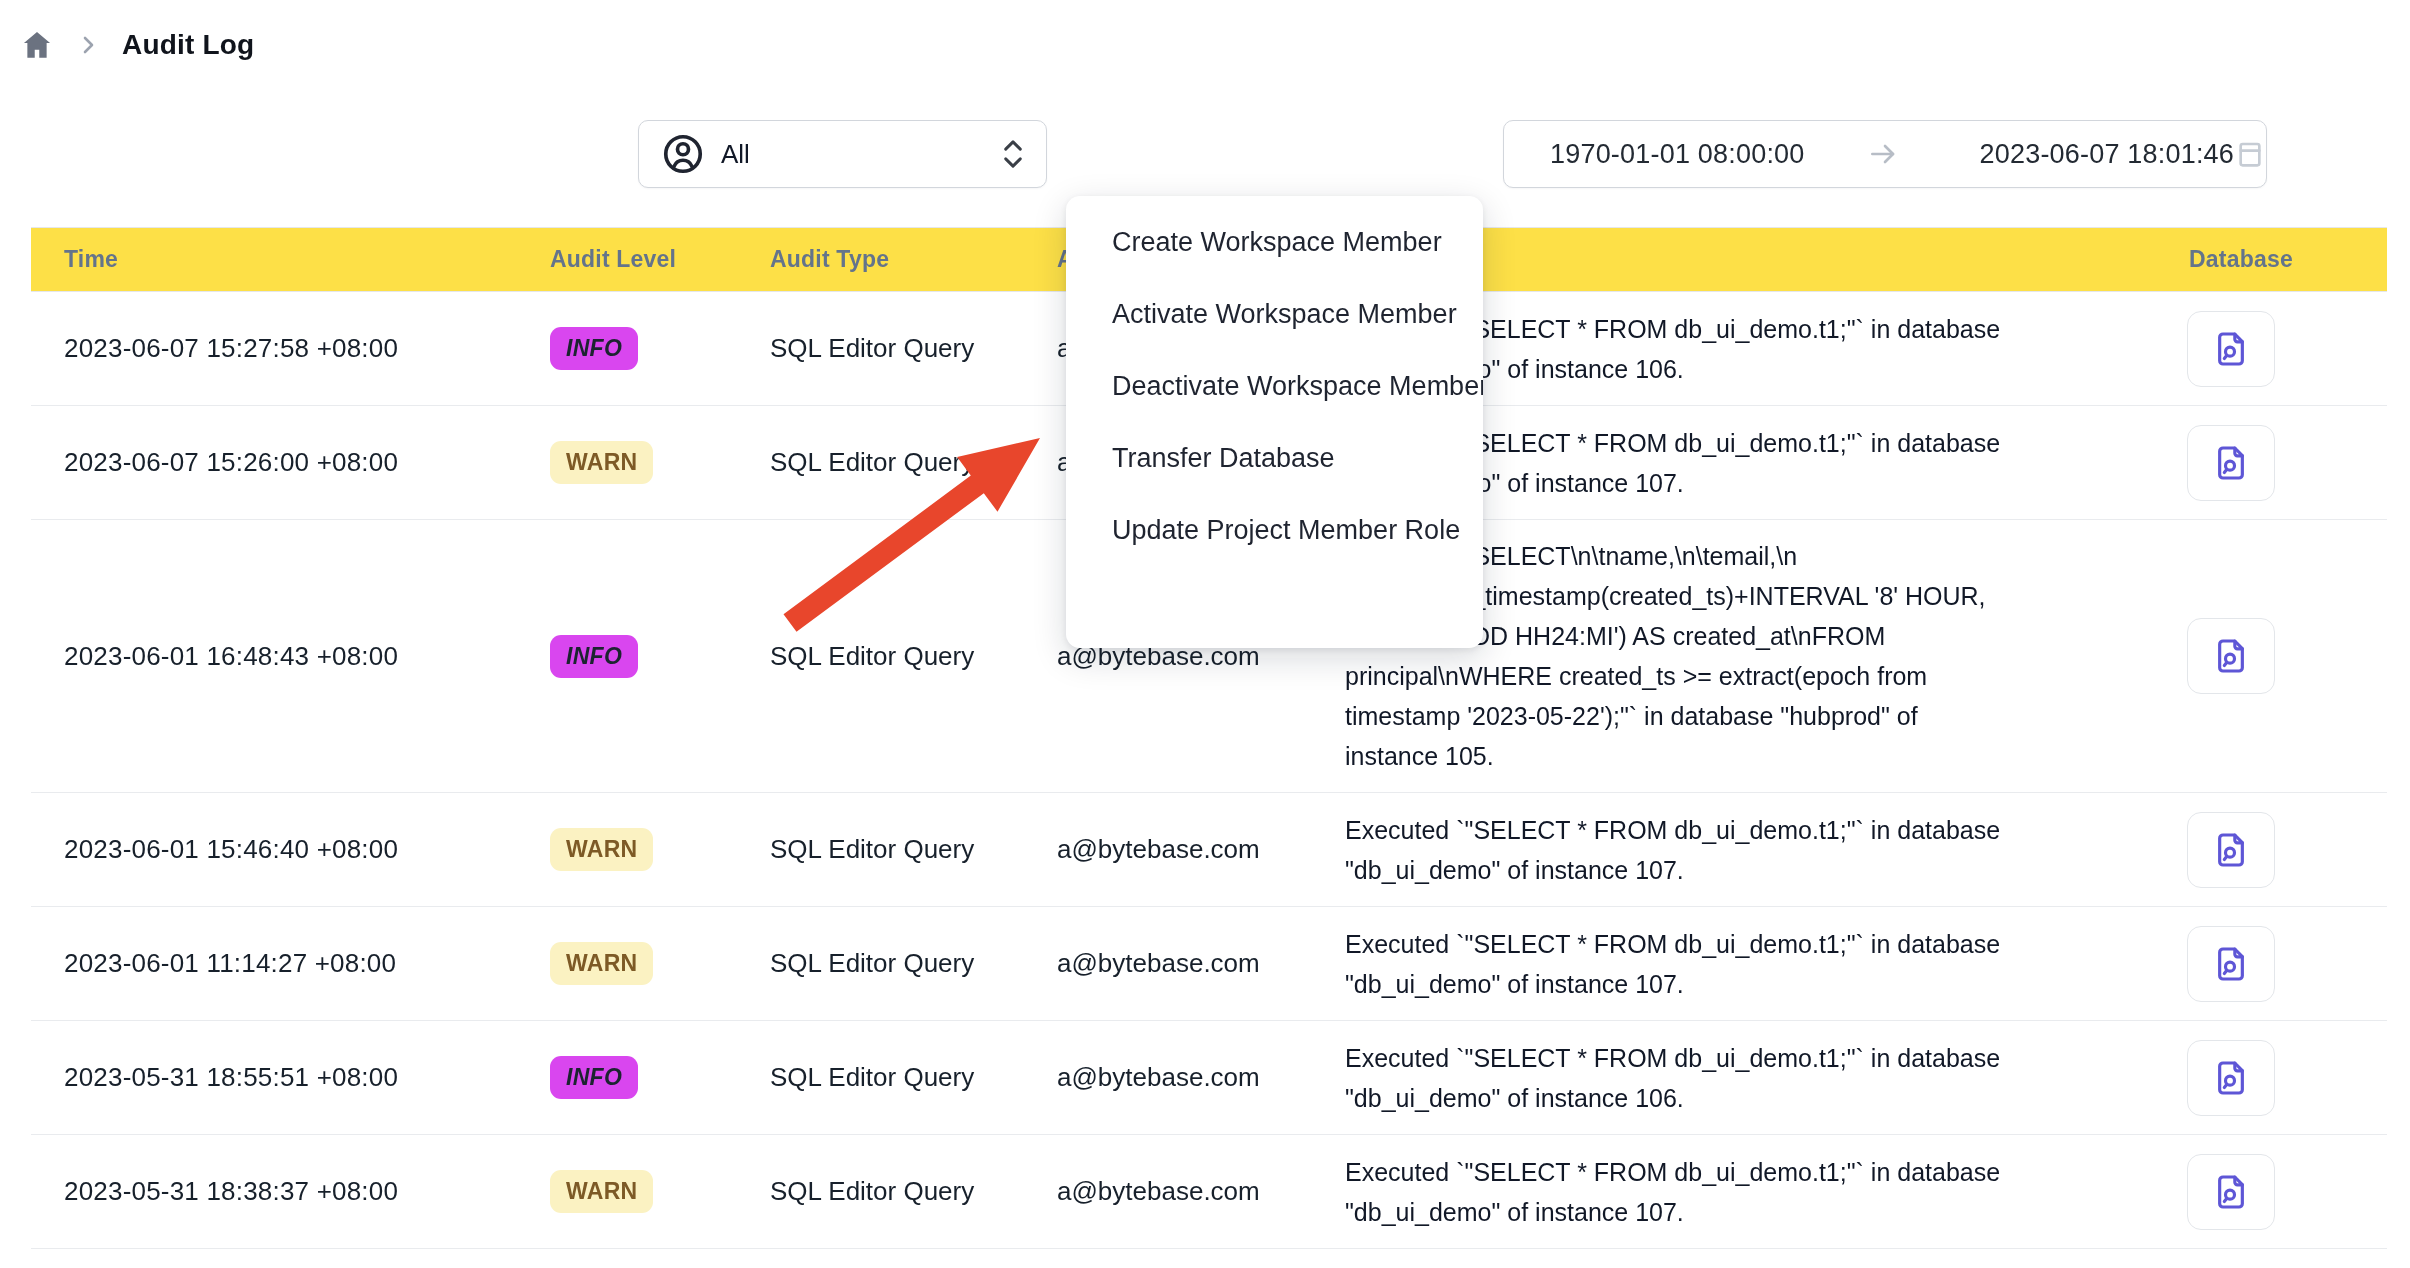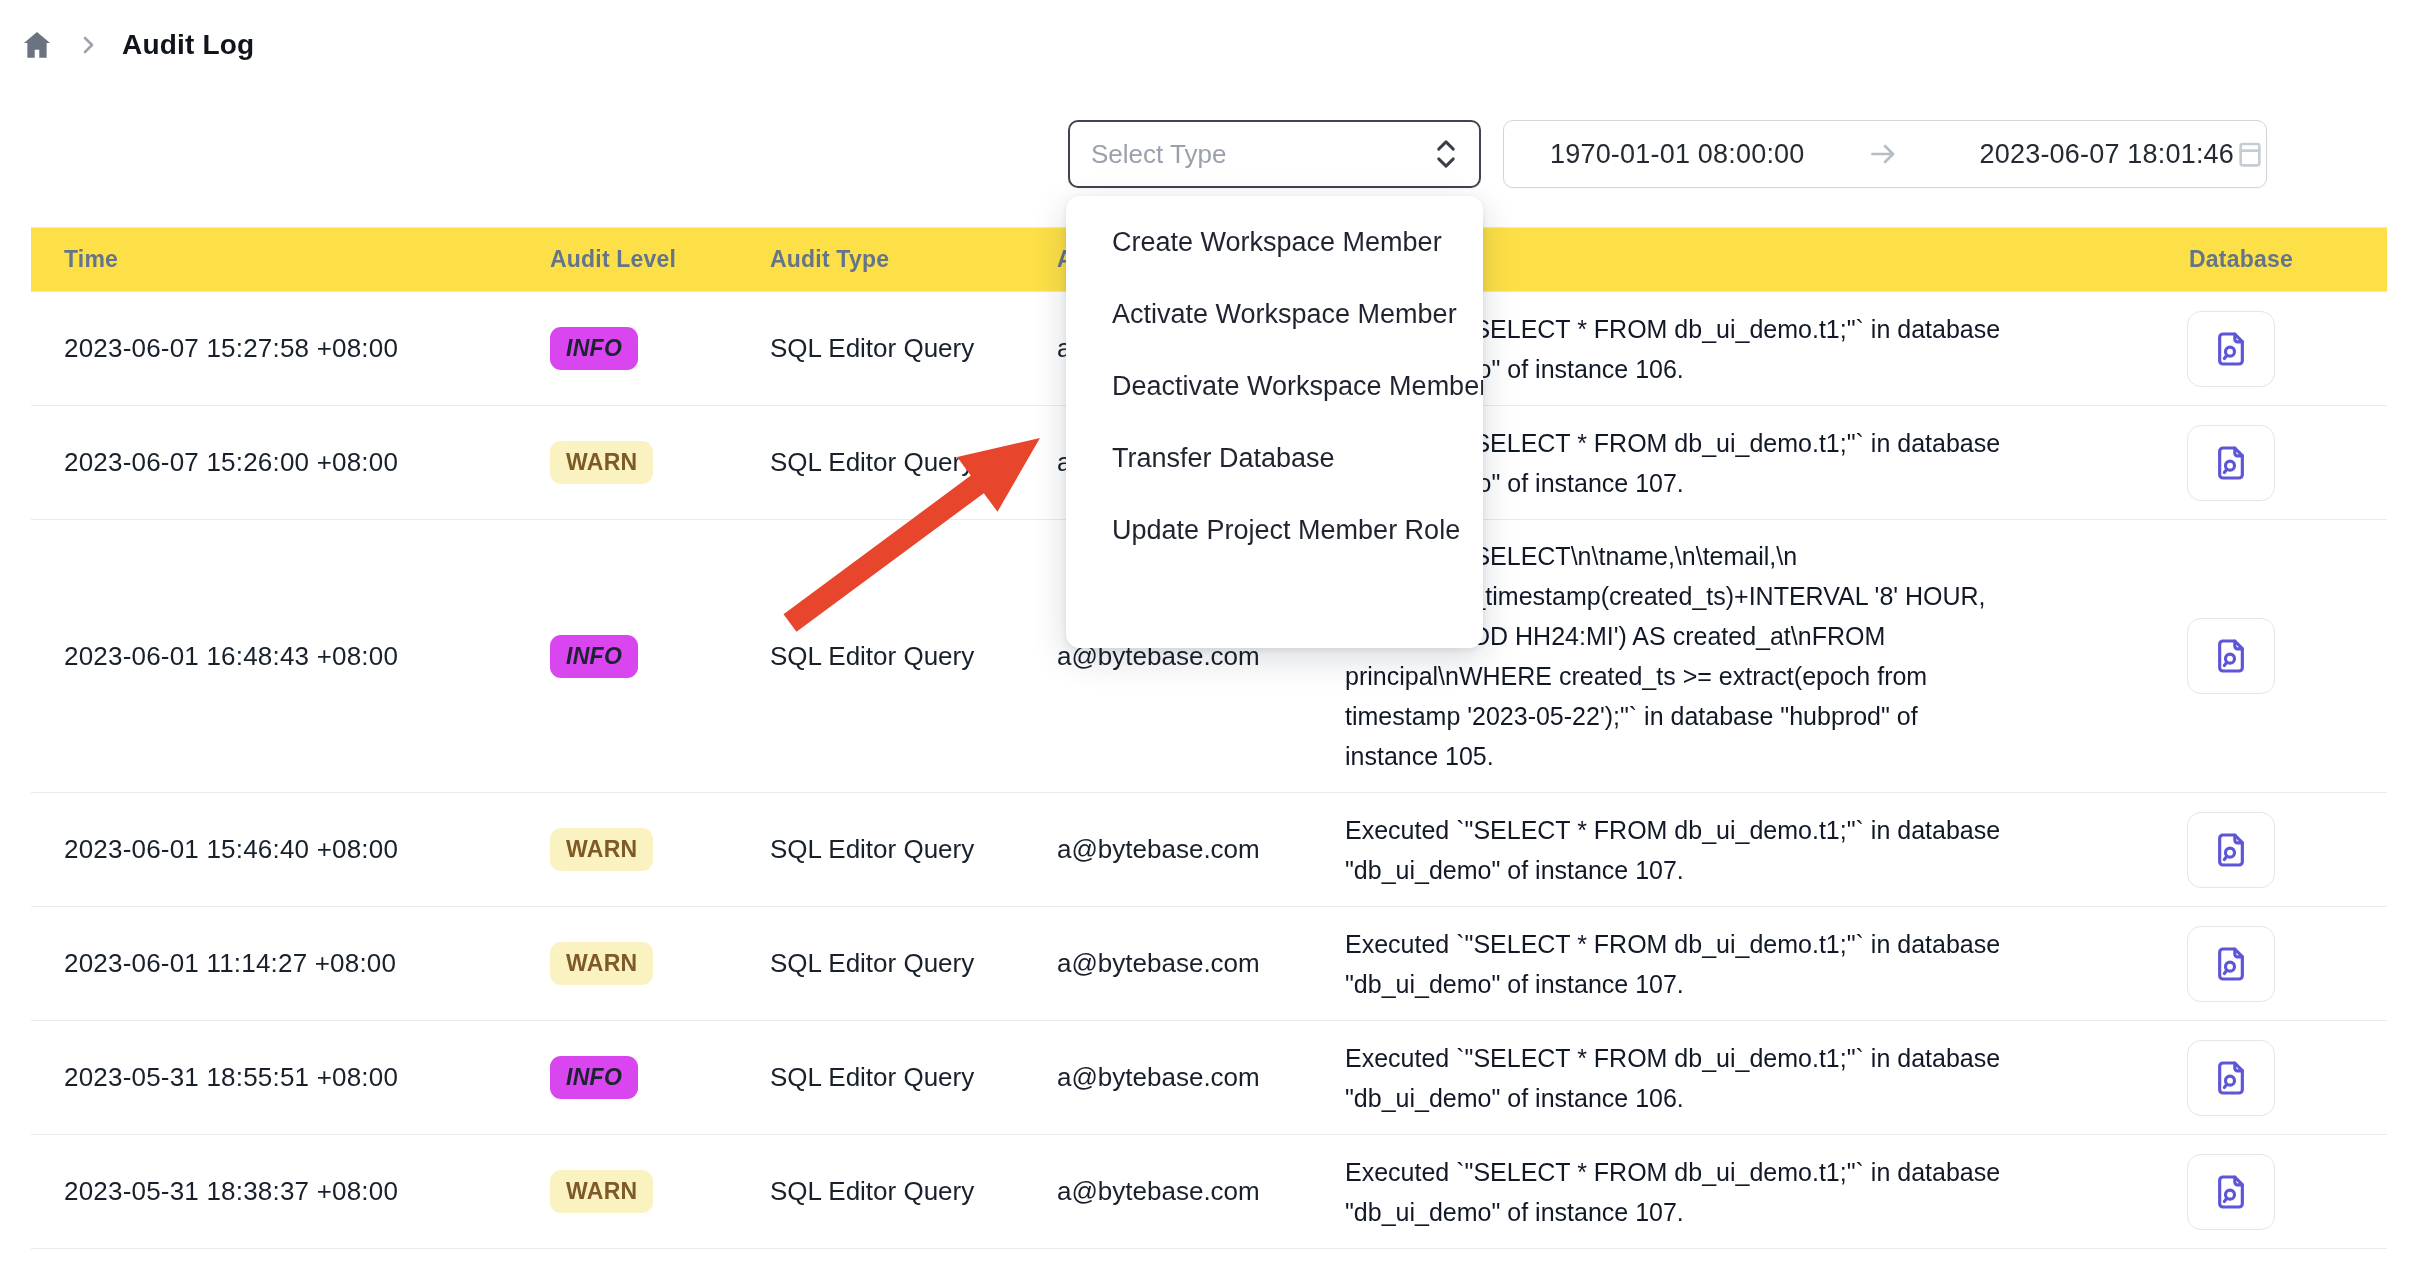--- a/index.html
+++ b/index.html
@@ -81,28 +81,33 @@
   <div class="crumbs">
     <svg class="home" viewBox="0 0 24 24">
       <path d="M12 2.8 2.8 10.6h2.4V21h5.2v-5.6h3.2V21h5.2V10.6h2.4L12 2.8z" fill="#6b7280"></path>
     </svg>
     <svg class="sep" viewBox="0 0 24 24" fill="none" stroke="#9ca3af" stroke-width="2.6" stroke-linecap="round" stroke-linejoin="round">
       <polyline points="9,5 16,12 9,19"></polyline>
     </svg>
     <div class="crumb-title">Audit Log</div>
   </div>
 
-
-  <div class="sel sel-type">
-    <span class="ph">Select Type</span>
+  <div class="sel sel-all">
+    <svg class="usercirc" viewBox="0 0 24 24" fill="none" stroke="#1f2430" stroke-width="2" stroke-linecap="round">
+      <circle cx="12" cy="12" r="9.4"></circle>
+      <circle cx="12" cy="9.4" r="3"></circle>
+      <path d="M7.2 18.6a5.2 5.2 0 0 1 9.6 0"></path>
+    </svg>
+    <span class="lbl">All</span>
     <svg class="updown" viewBox="0 0 24 28" fill="none" stroke="#3a3f47" stroke-width="2.4" stroke-linecap="round" stroke-linejoin="round">
       <polyline points="6,10 12,4 18,10"></polyline>
         <polyline points="6,18 12,24 18,18"></polyline>
     </svg>
   </div>
+
 
   <div class="daterange">
     <span class="dt">1970-01-01 08:00:00</span>
     <svg class="arr" viewBox="0 0 24 24" fill="none" stroke="#b7bdc6" stroke-width="2" stroke-linecap="round" stroke-linejoin="round">
       <line x1="4" y1="12" x2="19.5" y2="12"></line>
         <polyline points="13.5,6 19.5,12 13.5,18"></polyline>
     </svg>
     <span class="dt end">2023-06-07 18:01:46</span>
     <svg class="cal" viewBox="0 0 24 24" fill="none" stroke="#c6ccd4" stroke-width="2" stroke-linecap="round" stroke-linejoin="round">
       <rect x="5" y="4.5" width="14" height="16" rx="1.5"></rect>

